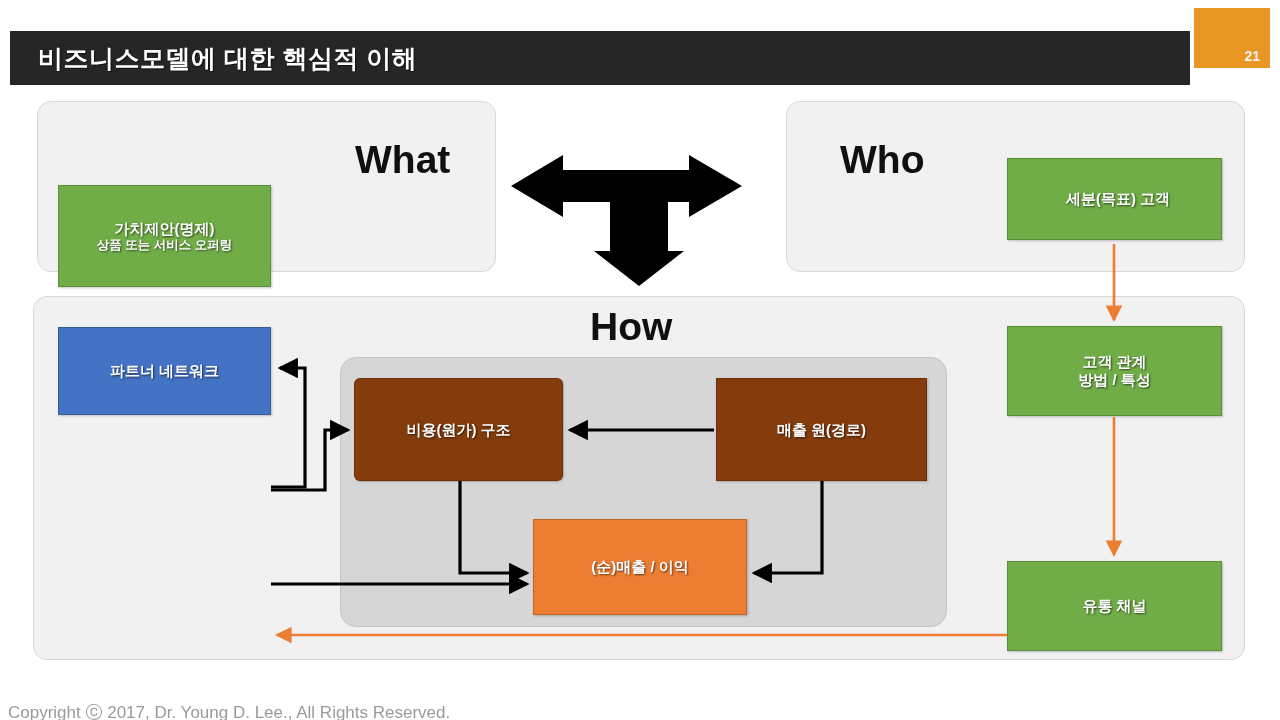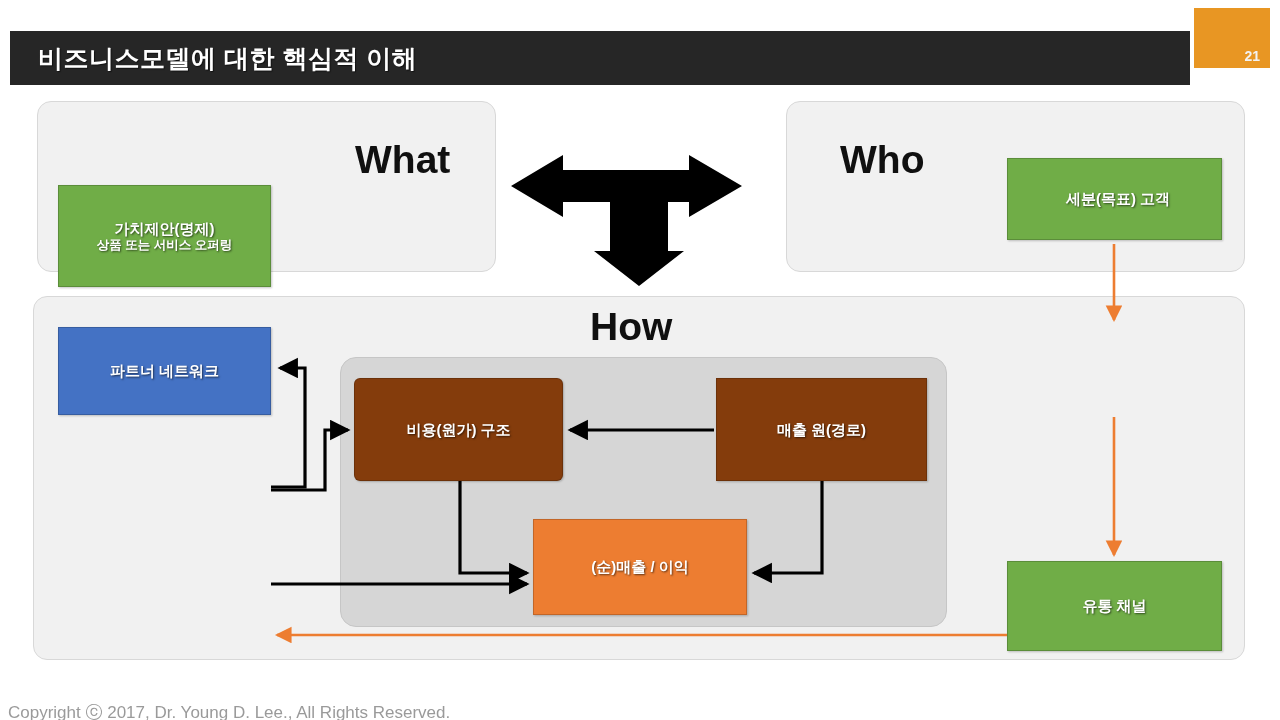--- a/index.html
+++ b/index.html
@@ -132,20 +132,26 @@
   <div class="box brown b-cost">
     <span class="t1">비용(원가) 구조</span>
   </div>
   <div class="box brown b-revenue-src">
     <span class="t1">매출 원(경로)</span>
   </div>
   <div class="box orange b-profit">
     <span class="t1">(순)매출 / 이익</span>
   </div>
 
+  <div class="box green b-relation">
+    <div>
+      <span class="t1">고객 관계</span>
+      <span class="t1">방법 / 특성</span>
+    </div>
+  </div>
   <div class="box green b-channel">
     <span class="t1">유통 채널</span>
   </div>
 
   <svg class="arrows" viewBox="0 0 1280 720">
     <defs>
       <marker id="ahB" markerWidth="7" markerHeight="7" refX="5.6" refY="3.2" orient="auto" markerUnits="strokeWidth">
         <path d="M0,0 L6.4,3.2 L0,6.4 z" fill="#000000"></path>
       </marker>
       <marker id="ahO" markerWidth="7" markerHeight="7" refX="5.6" refY="3.2" orient="auto" markerUnits="strokeWidth">

